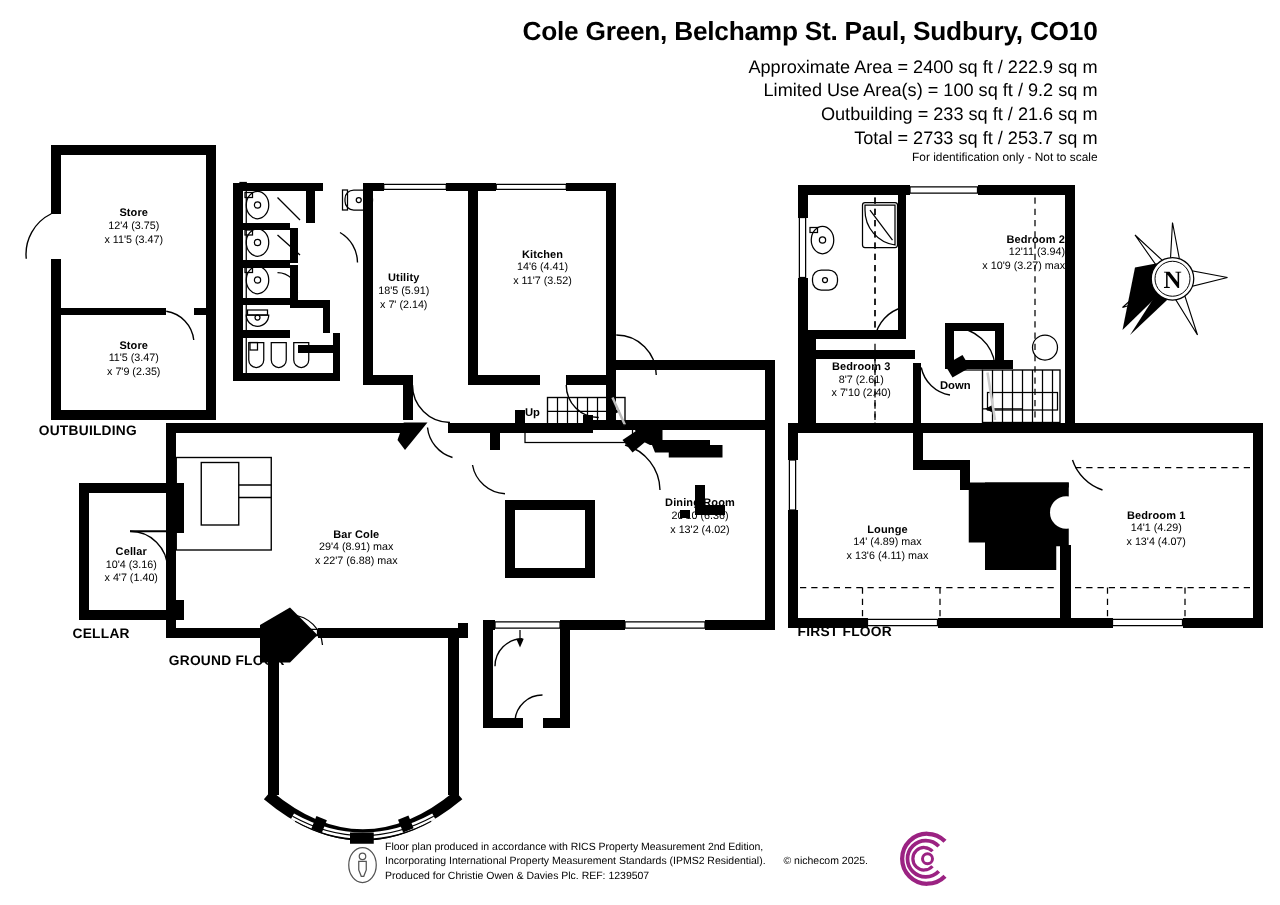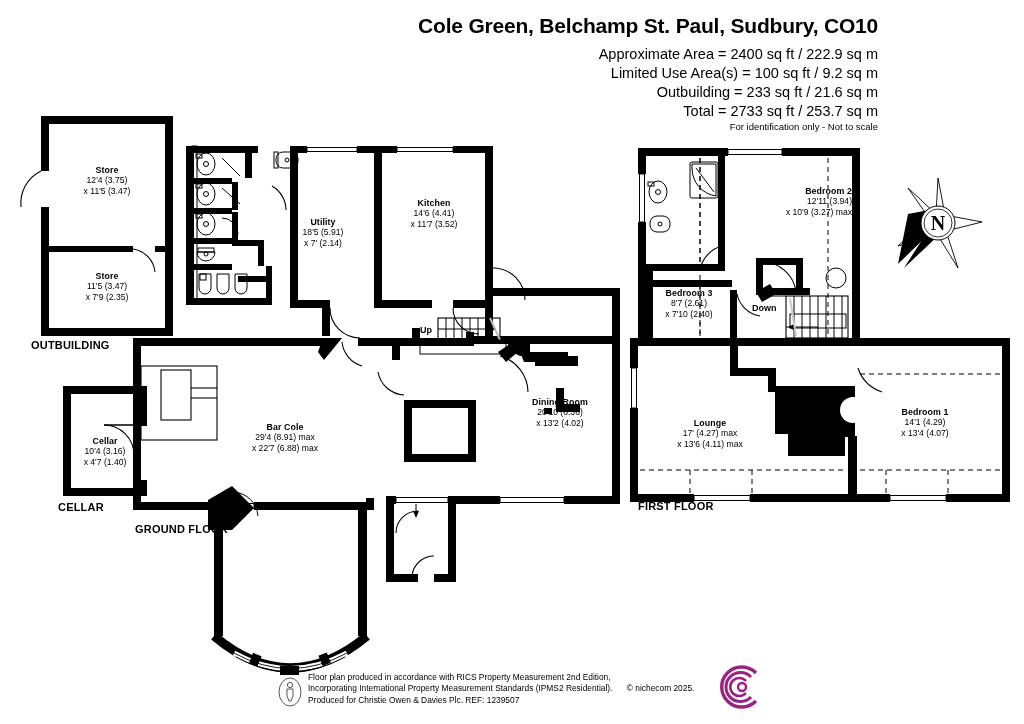--- a/index.html
+++ b/index.html
@@ -418,21 +418,21 @@
     <span>12'11 (3.94)</span>
     <span>x 10'9 (3.27) max</span>
   </div>
   <div class="rl" style="left:643px;top:288px;width:92px;">
     <b>Bedroom 3</b>
     <span>8'7 (2.61)</span>
     <span>x 7'10 (2.40)</span>
   </div>
   <div class="rl" style="left:648px;top:418px;width:124px;">
     <b>Lounge</b>
-    <span>17' (4.27) max</span>
+    <span>14' (4.89) max</span>
     <span>x 13'6 (4.11) max</span>
   </div>
   <div class="rl" style="left:875px;top:407px;width:100px;">
     <b>Bedroom 1</b>
     <span>14'1 (4.29)</span>
     <span>x 13'4 (4.07)</span>
   </div>
 
   <div class="stairlbl" style="left:420px;top:325px;">Up</div>
   <div class="stairlbl" style="left:752px;top:303px;">Down</div>

